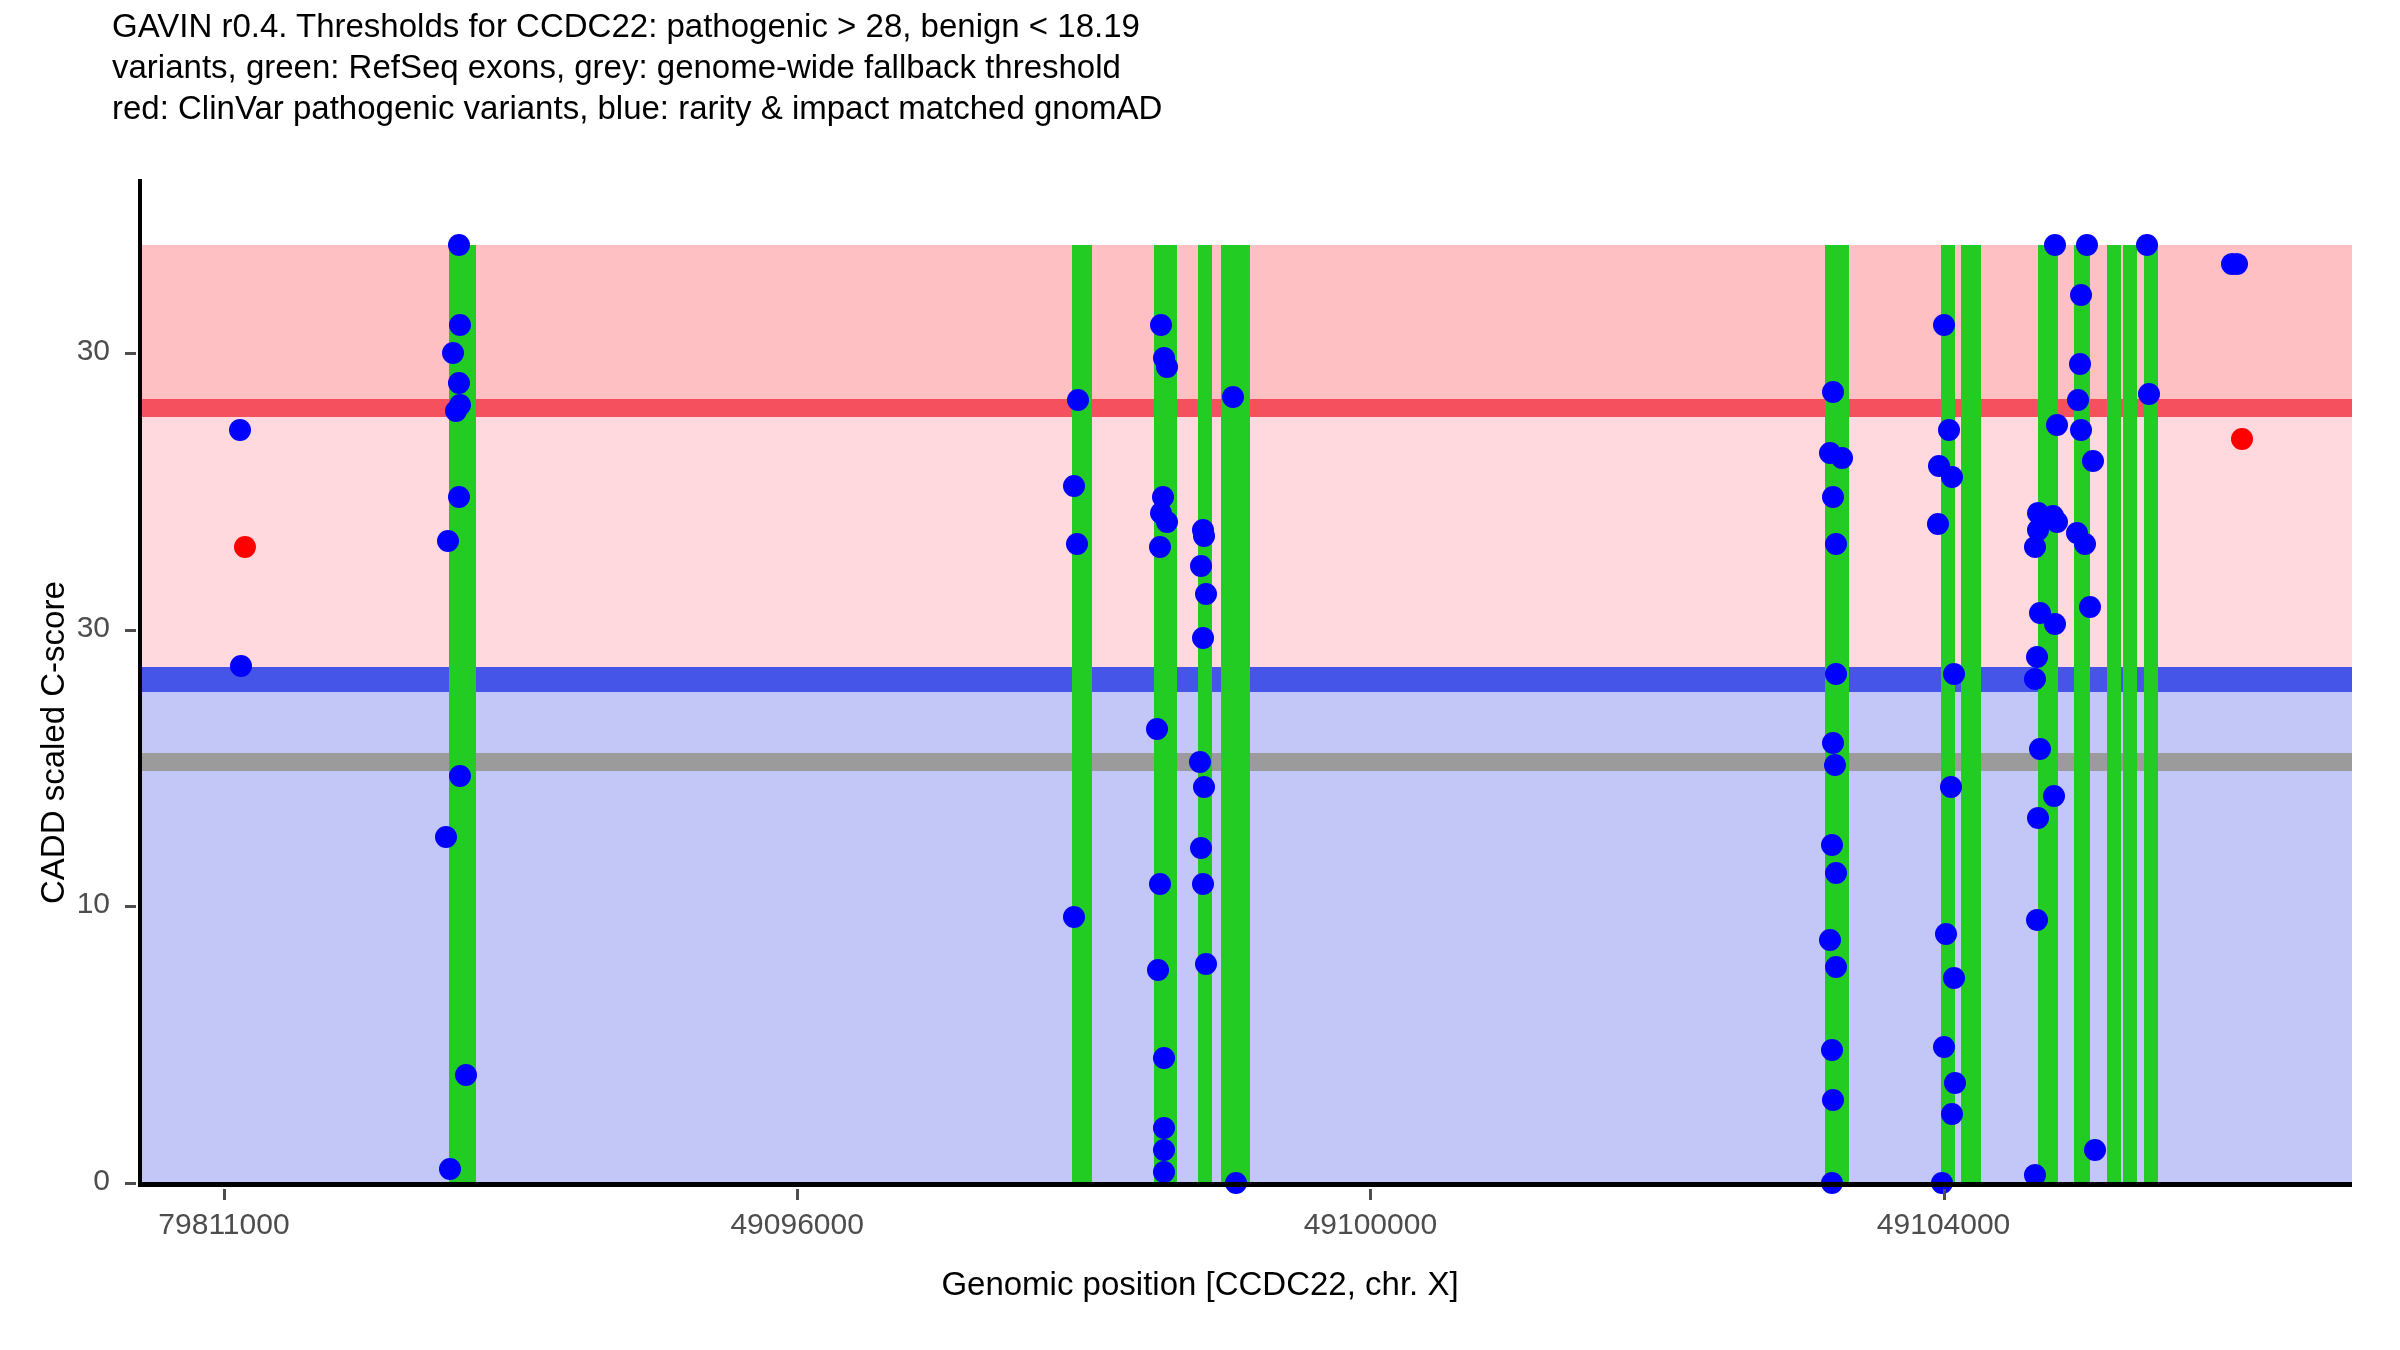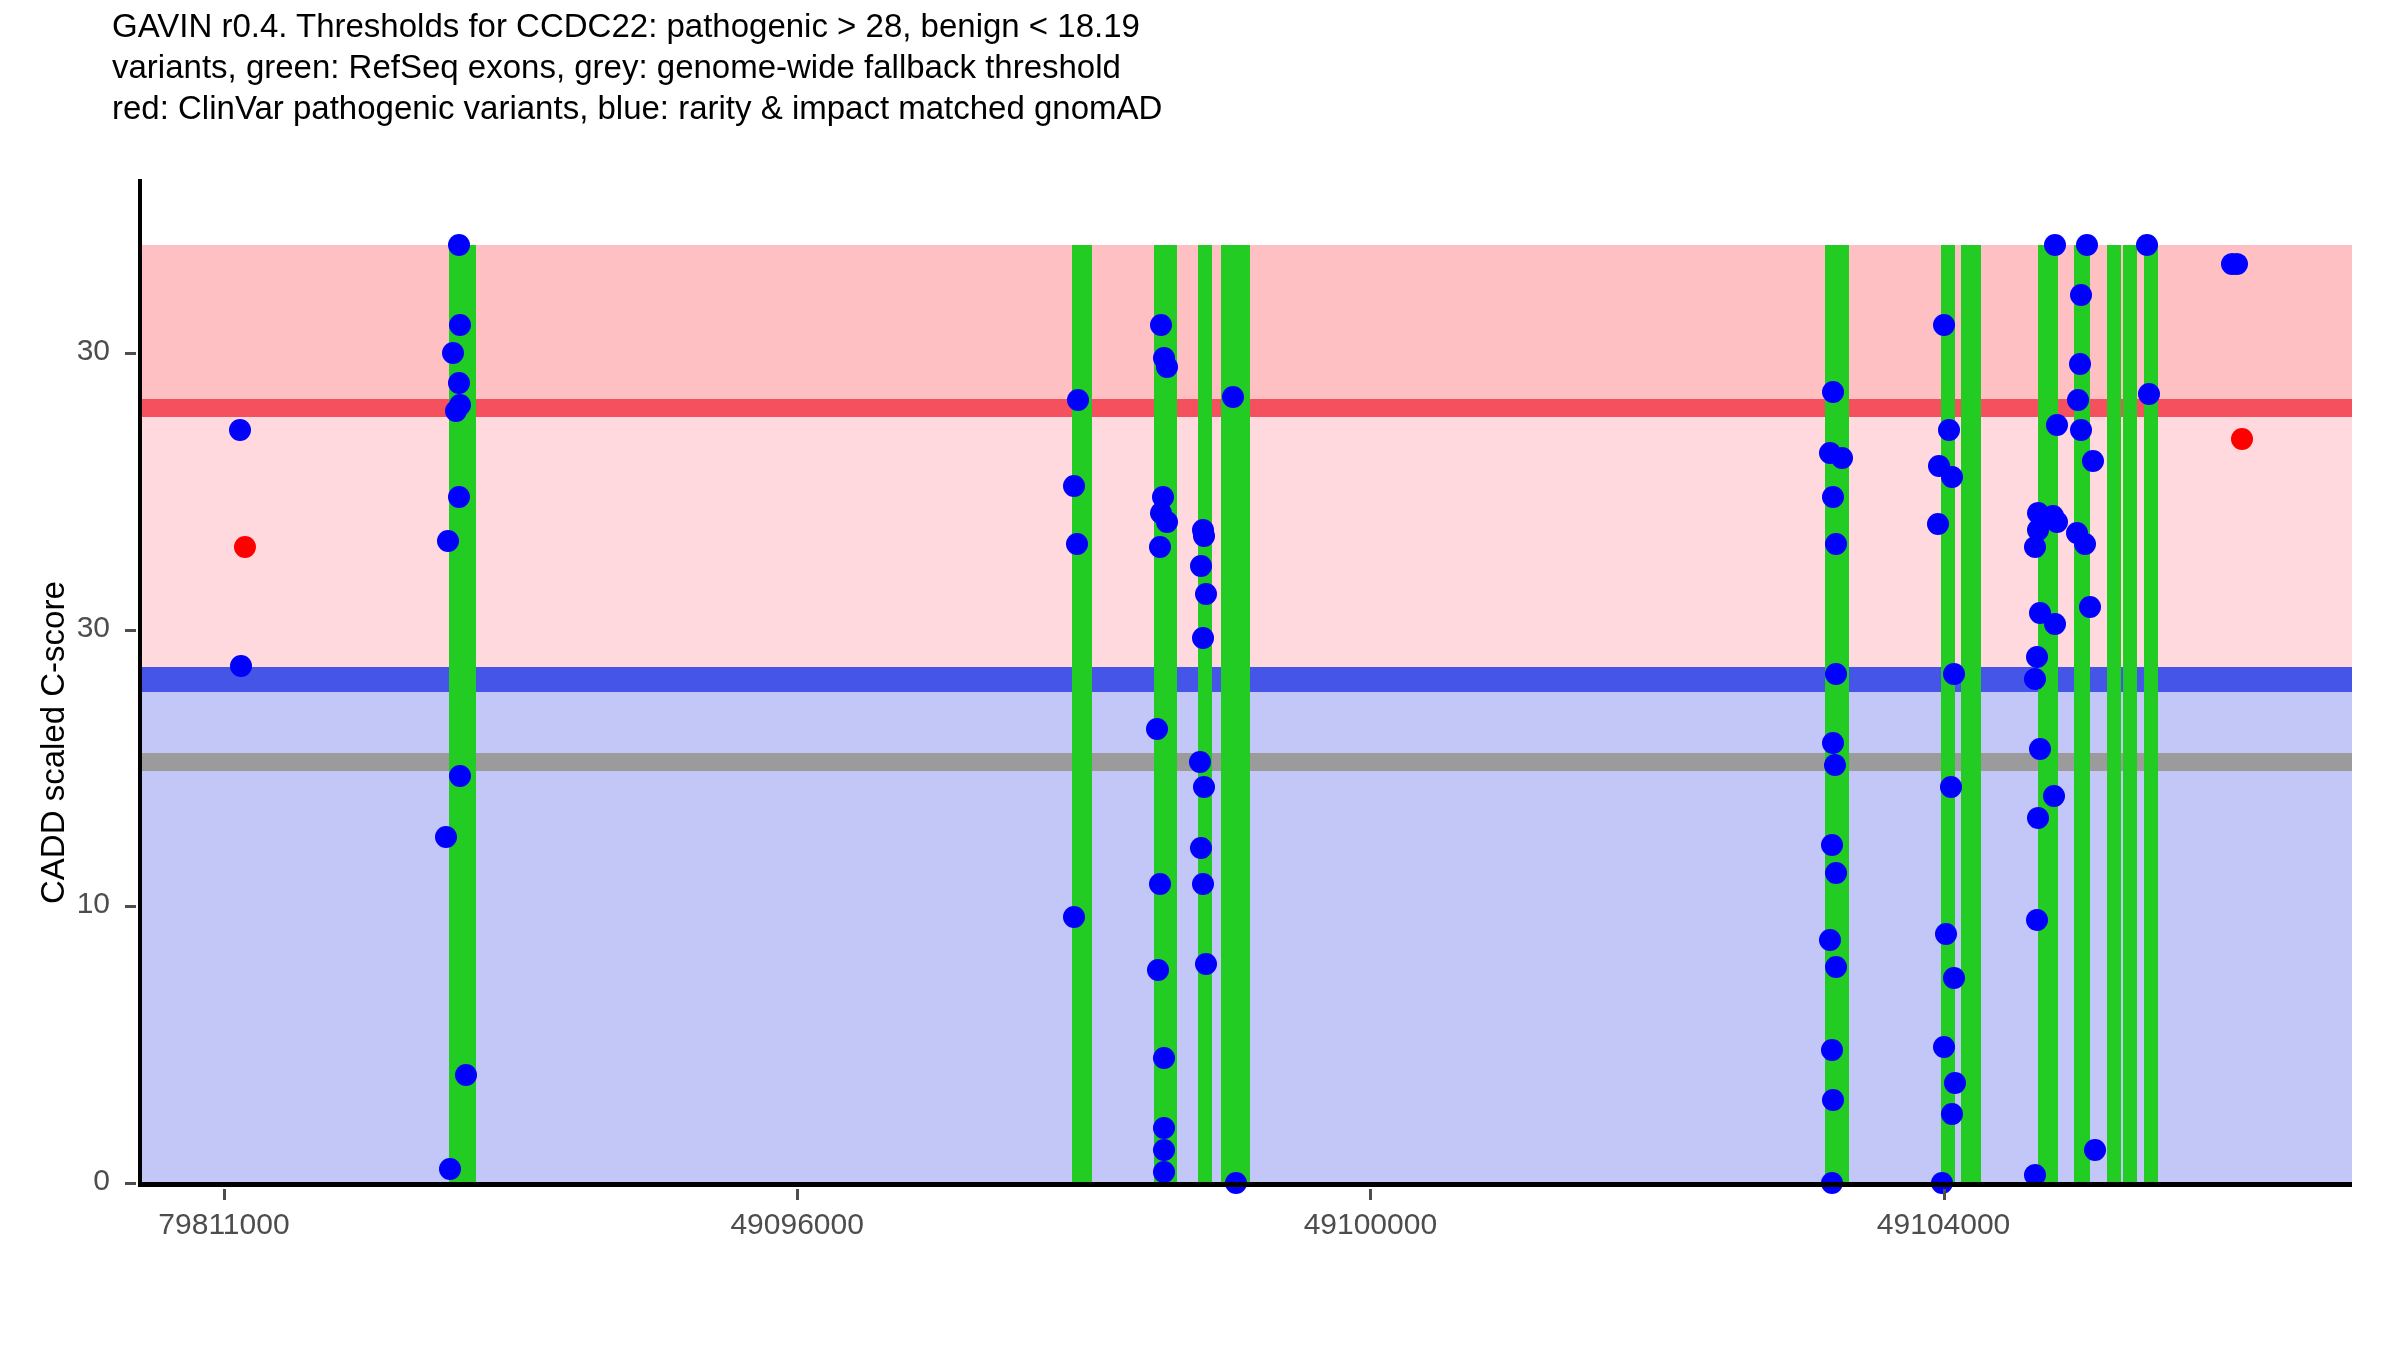--- a/index.html
+++ b/index.html
@@ -44,20 +44,21 @@
 <div id="root">
 
   <div id="title">
     <div>GAVIN r0.4. Thresholds for CCDC22: pathogenic &gt; 28, benign &lt; 18.19</div>
     <div>variants, green: RefSeq exons, grey: genome-wide fallback threshold</div>
     <div>red: ClinVar pathogenic variants, blue: rarity &amp; impact matched gnomAD</div>
   </div>
 
   <div id="ylab" style="left: 34px; top: 904px;">CADD scaled C-score</div>
 
+  <div id="xlab" style="top: 1265px;">Genomic position [CCDC22, chr. X]</div>
 
   <div id="panel">
     <div id="panel-bg"></div>
     <div id="bands">
         <div class="hband" style="top: 0px; height: 163.251px; background: rgb(255, 192, 196);"></div>
         <div class="hband" style="top: 163.251px; height: 271.439px; background: rgb(255, 217, 222);"></div>
         <div class="hband" style="top: 434.69px; height: 503.31px; background: rgb(194, 199, 247);"></div>
       </div>
     <div id="lines">
         <div class="hline" style="top: 154.251px; height: 18px; background: rgb(244, 80, 94);"></div>

